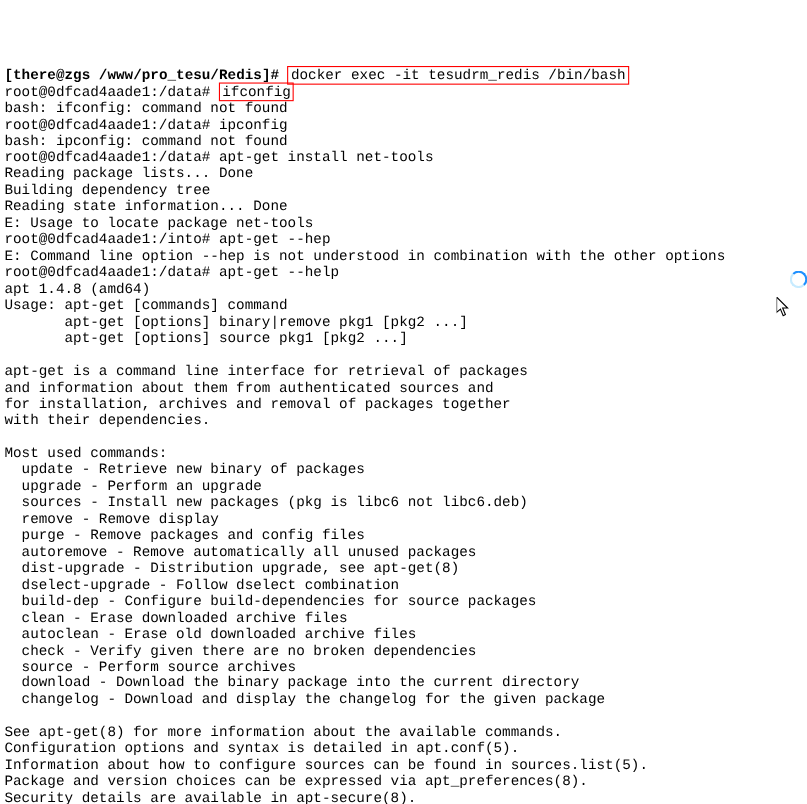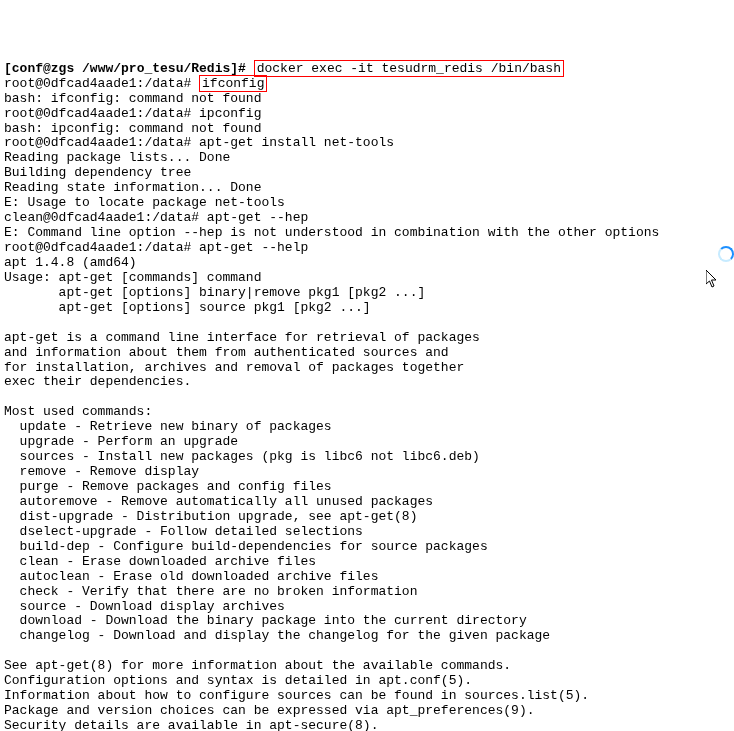--- a/index.html
+++ b/index.html
@@ -42,64 +42,64 @@
       border-top-color: #1e90ff;
       border-right-color: #1e90ff;
       border-radius: 50%;
     }
   </style>
 </head>
 <body>
 
 
 
-<div><span class="term-line"><span class="bold">[</span><span class="bold">conf@zgs</span><span class="bold"> /www/pro_tesu/</span><span class="bold">Redis</span><span class="bold">]# </span><span class="red-box">docker exec -it tesudrm_redis /bin/bash</span></span>
+<div><span class="term-line"><span class="bold">[</span><span class="bold">there@zgs</span><span class="bold"> /www/pro_tesu/</span><span class="bold">Redis</span><span class="bold">]# </span><span class="red-box">docker exec -it tesudrm_redis /bin/bash</span></span>
 <span class="term-line"><span>root@0dfcad4aade1:/data# </span><span class="red-box">ifconfig</span></span>
 <span class="term-line">bash: ifconfig: command not found</span>
 <span class="term-line">root@0dfcad4aade1:/data# ipconfig</span>
 <span class="term-line">bash: ipconfig: command not found</span>
 <span class="term-line">root@0dfcad4aade1:/data# apt-get install net-tools</span>
 <span class="term-line">Reading package lists... Done</span>
 <span class="term-line">Building dependency tree</span>
 <span class="term-line">Reading state information... Done</span>
 <span class="term-line">E: Usage to locate package net-tools</span>
-<span class="term-line">clean@0dfcad4aade1:/data# apt-get --hep</span>
+<span class="term-line">root@0dfcad4aade1:/into# apt-get --hep</span>
 <span class="term-line">E: Command line option --hep is not understood in combination with the other options</span>
 <span class="term-line">root@0dfcad4aade1:/data# apt-get --help</span>
 <span class="term-line">apt 1.4.8 (amd64)</span>
 <span class="term-line">Usage: apt-get [commands] command</span>
 <span class="term-line">       apt-get [options] binary|remove pkg1 [pkg2 ...]</span>
 <span class="term-line">       apt-get [options] source pkg1 [pkg2 ...]</span>
 <span class="term-line"></span>
 <span class="term-line">apt-get is a command line interface for retrieval of packages</span>
 <span class="term-line">and information about them from authenticated sources and</span>
 <span class="term-line">for installation, archives and removal of packages together</span>
-<span class="term-line">exec their dependencies.</span>
+<span class="term-line">with their dependencies.</span>
 <span class="term-line"></span>
 <span class="term-line">Most used commands:</span>
 <span class="term-line">  update - Retrieve new binary of packages</span>
 <span class="term-line">  upgrade - Perform an upgrade</span>
 <span class="term-line">  sources - Install new packages (pkg is libc6 not libc6.deb)</span>
 <span class="term-line">  remove - Remove display</span>
 <span class="term-line">  purge - Remove packages and config files</span>
 <span class="term-line">  autoremove - Remove automatically all unused packages</span>
 <span class="term-line">  dist-upgrade - Distribution upgrade, see apt-get(8)</span>
-<span class="term-line">  dselect-upgrade - Follow detailed selections</span>
+<span class="term-line">  dselect-upgrade - Follow dselect combination</span>
 <span class="term-line">  build-dep - Configure build-dependencies for source packages</span>
 <span class="term-line">  clean - Erase downloaded archive files</span>
 <span class="term-line">  autoclean - Erase old downloaded archive files</span>
-<span class="term-line">  check - Verify that there are no broken information</span>
-<span class="term-line">  source - Download display archives</span>
+<span class="term-line">  check - Verify given there are no broken dependencies</span>
+<span class="term-line">  source - Perform source archives</span>
 <span class="term-line">  download - Download the binary package into the current directory</span>
 <span class="term-line">  changelog - Download and display the changelog for the given package</span>
 <span class="term-line"></span>
 <span class="term-line">See apt-get(8) for more information about the available commands.</span>
 <span class="term-line">Configuration options and syntax is detailed in apt.conf(5).</span>
 <span class="term-line">Information about how to configure sources can be found in sources.list(5).</span>
-<span class="term-line">Package and version choices can be expressed via apt_preferences(9).</span>
+<span class="term-line">Package and version choices can be expressed via apt_preferences(8).</span>
 <span class="term-line">Security details are available in apt-secure(8).</span>
 
 
 
 
 
 
 
 
 

